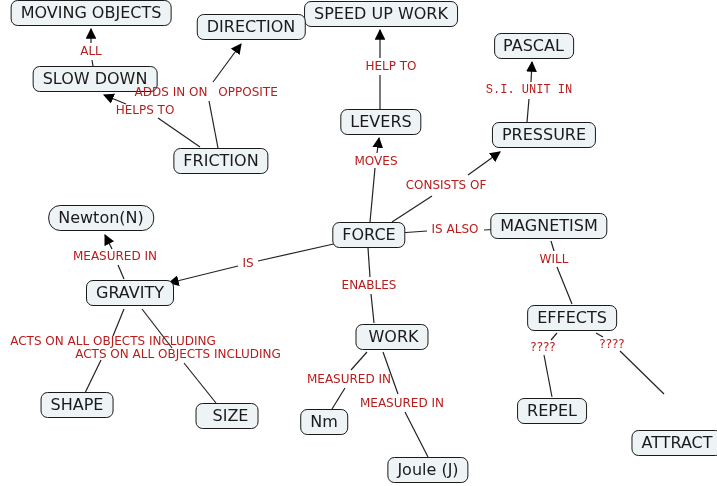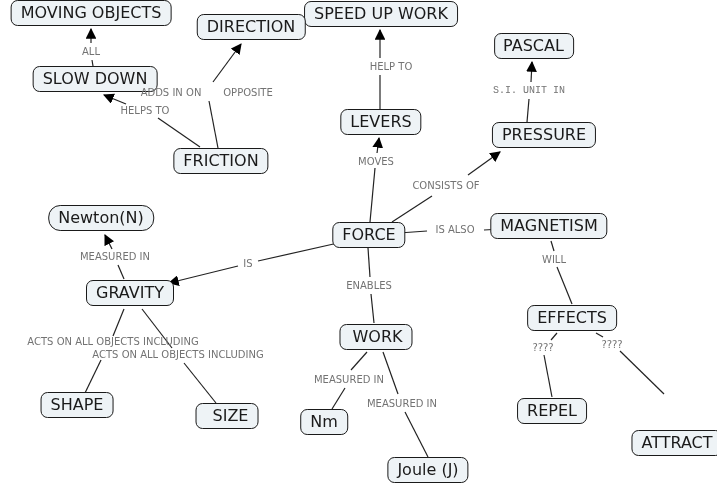--- a/index.html
+++ b/index.html
@@ -3,21 +3,21 @@
 <meta charset="utf-8">
 <style>
   html, body { margin:0; padding:0; background:#ffffff; }
   body { width:717px; height:486px; position:relative; overflow:hidden;
          font-family:"DejaVu Sans", sans-serif; }
   #edges { position:absolute; left:0; top:0; width:717px; height:486px; }
   .node { position:absolute; box-sizing:border-box; height:26px; padding:0 9px;
           border:1px solid #1a1a1a; border-radius:7px; background:#eef3f6;
           font-size:16px; line-height:24px; color:#1a1a1a; white-space:nowrap;
           transform:translate(-50%,-50%); }
-  .lbl { position:absolute; font-size:10px; line-height:15px; color:#737373;
+  .lbl { position:absolute; font-size:12px; line-height:15px; color:#b91c1c;
          background:transparent; white-space:nowrap; transform:translate(-50%,-50%); }
 </style>
 </head>
 <body>
 
 <svg id="edges" viewBox="0 0 717 486">
   <defs>
     <marker id="arr" viewBox="0 0 10 10" refX="9" refY="5" markerWidth="9" markerHeight="9" orient="auto-start-reverse">
       <path d="M0,0 L10,5 L0,10 z" fill="#000"></path>
     </marker>
@@ -82,21 +82,21 @@
 
 <div class="node" style="left:369px;top:235px;">FORCE</div>
 <div class="node" style="left:381px;top:122px;">LEVERS</div>
 <div class="node" style="left:381px;top:14px;">SPEED UP WORK</div>
 <div class="node" style="left:544px;top:135px;">PRESSURE</div>
 <div class="node" style="left:534px;top:46px;padding-left:8px;">PASCAL</div>
 <div class="node" style="left:549px;top:226px;">MAGNETISM</div>
 <div class="node" style="left:572px;top:318px;">EFFECTS</div>
 <div class="node" style="left:552px;top:411px;">REPEL</div>
 <div class="node" style="left:677px;top:408px;margin-top:35px;">ATTRACT</div>
-<div class="node" style="left:376px;top:337px;padding-left:12px;">WORK</div>
+<div class="node" style="left:392px;top:337px;padding-left:12px;">WORK</div>
 <div class="node" style="left:324px;top:422px;">Nm</div>
 <div class="node" style="left:428px;top:470px;">Joule (J)</div>
 <div class="node" style="left:130px;top:293px;">GRAVITY</div>
 <div class="node" style="left:101px;top:218px;border-radius:12px;">Newton(N)</div>
 <div class="node" style="left:77px;top:405px;">SHAPE</div>
 <div class="node" style="left:227px;top:416px;padding-left:16px;">SIZE</div>
 <div class="node" style="left:221px;top:161px;">FRICTION</div>
 <div class="node" style="left:95px;top:79px;">SLOW DOWN</div>
 <div class="node" style="left:91px;top:13px;">MOVING OBJECTS</div>
 <div class="node" style="left:251px;top:27px;">DIRECTION</div>

